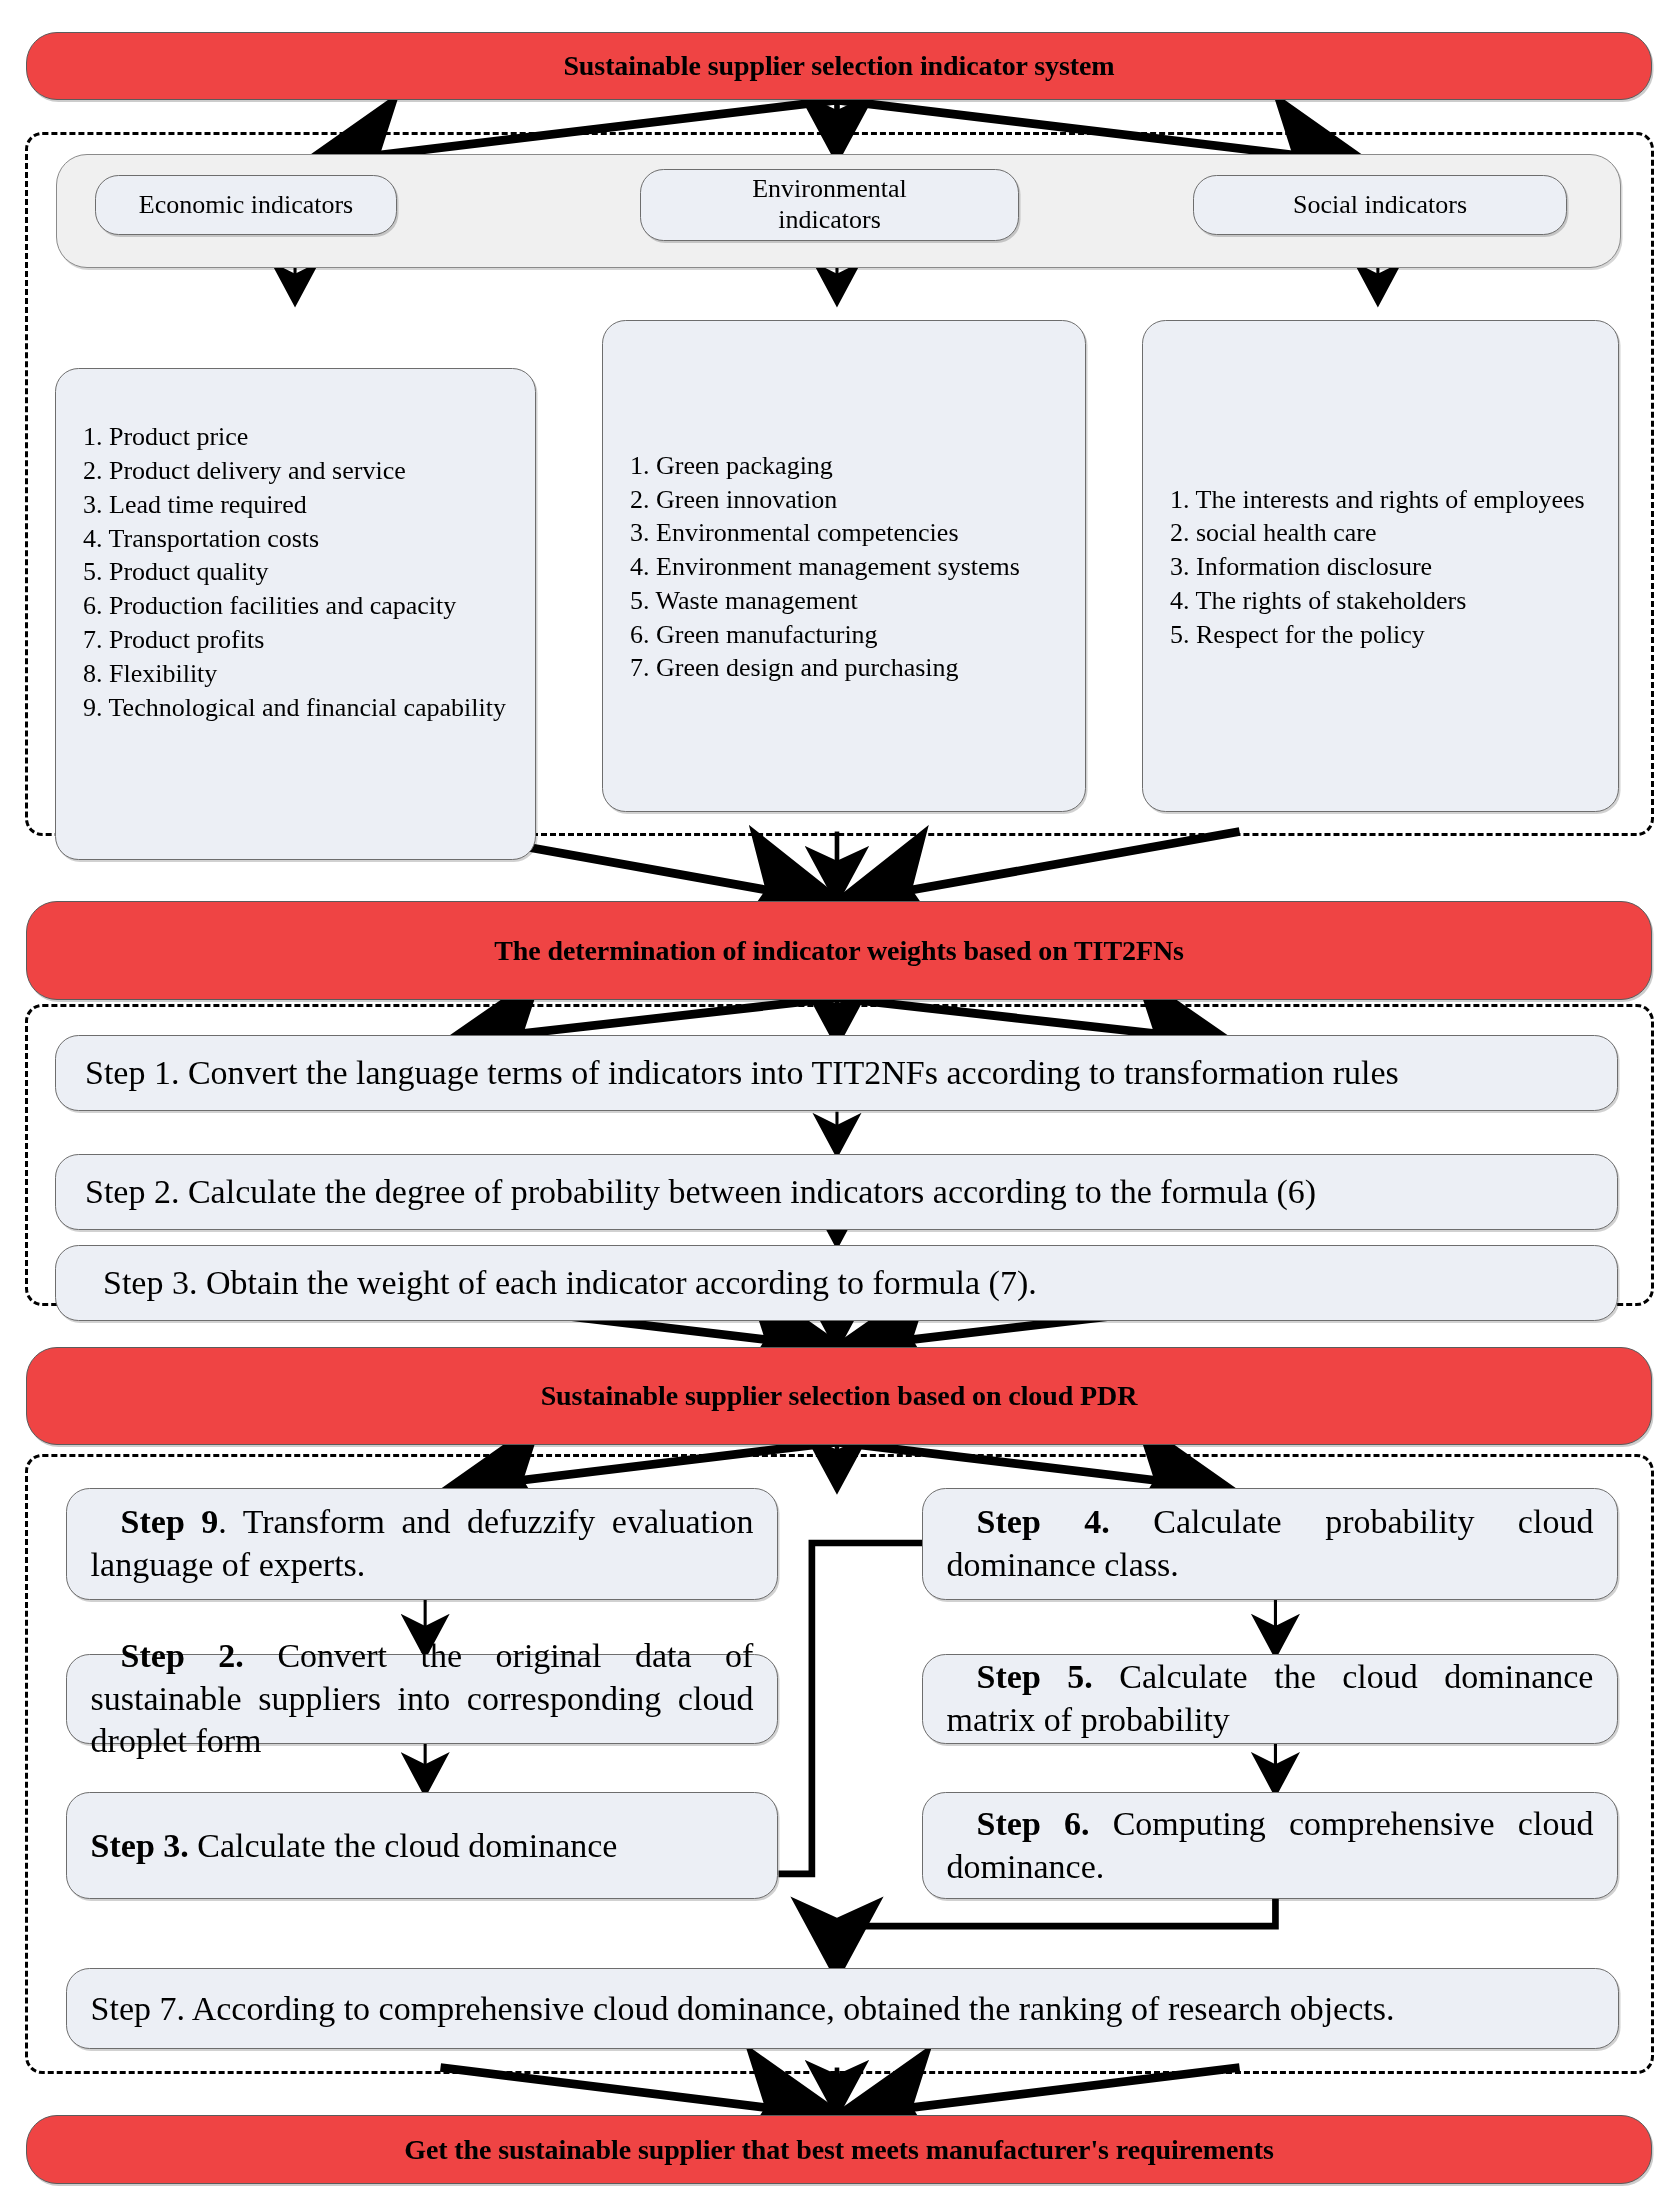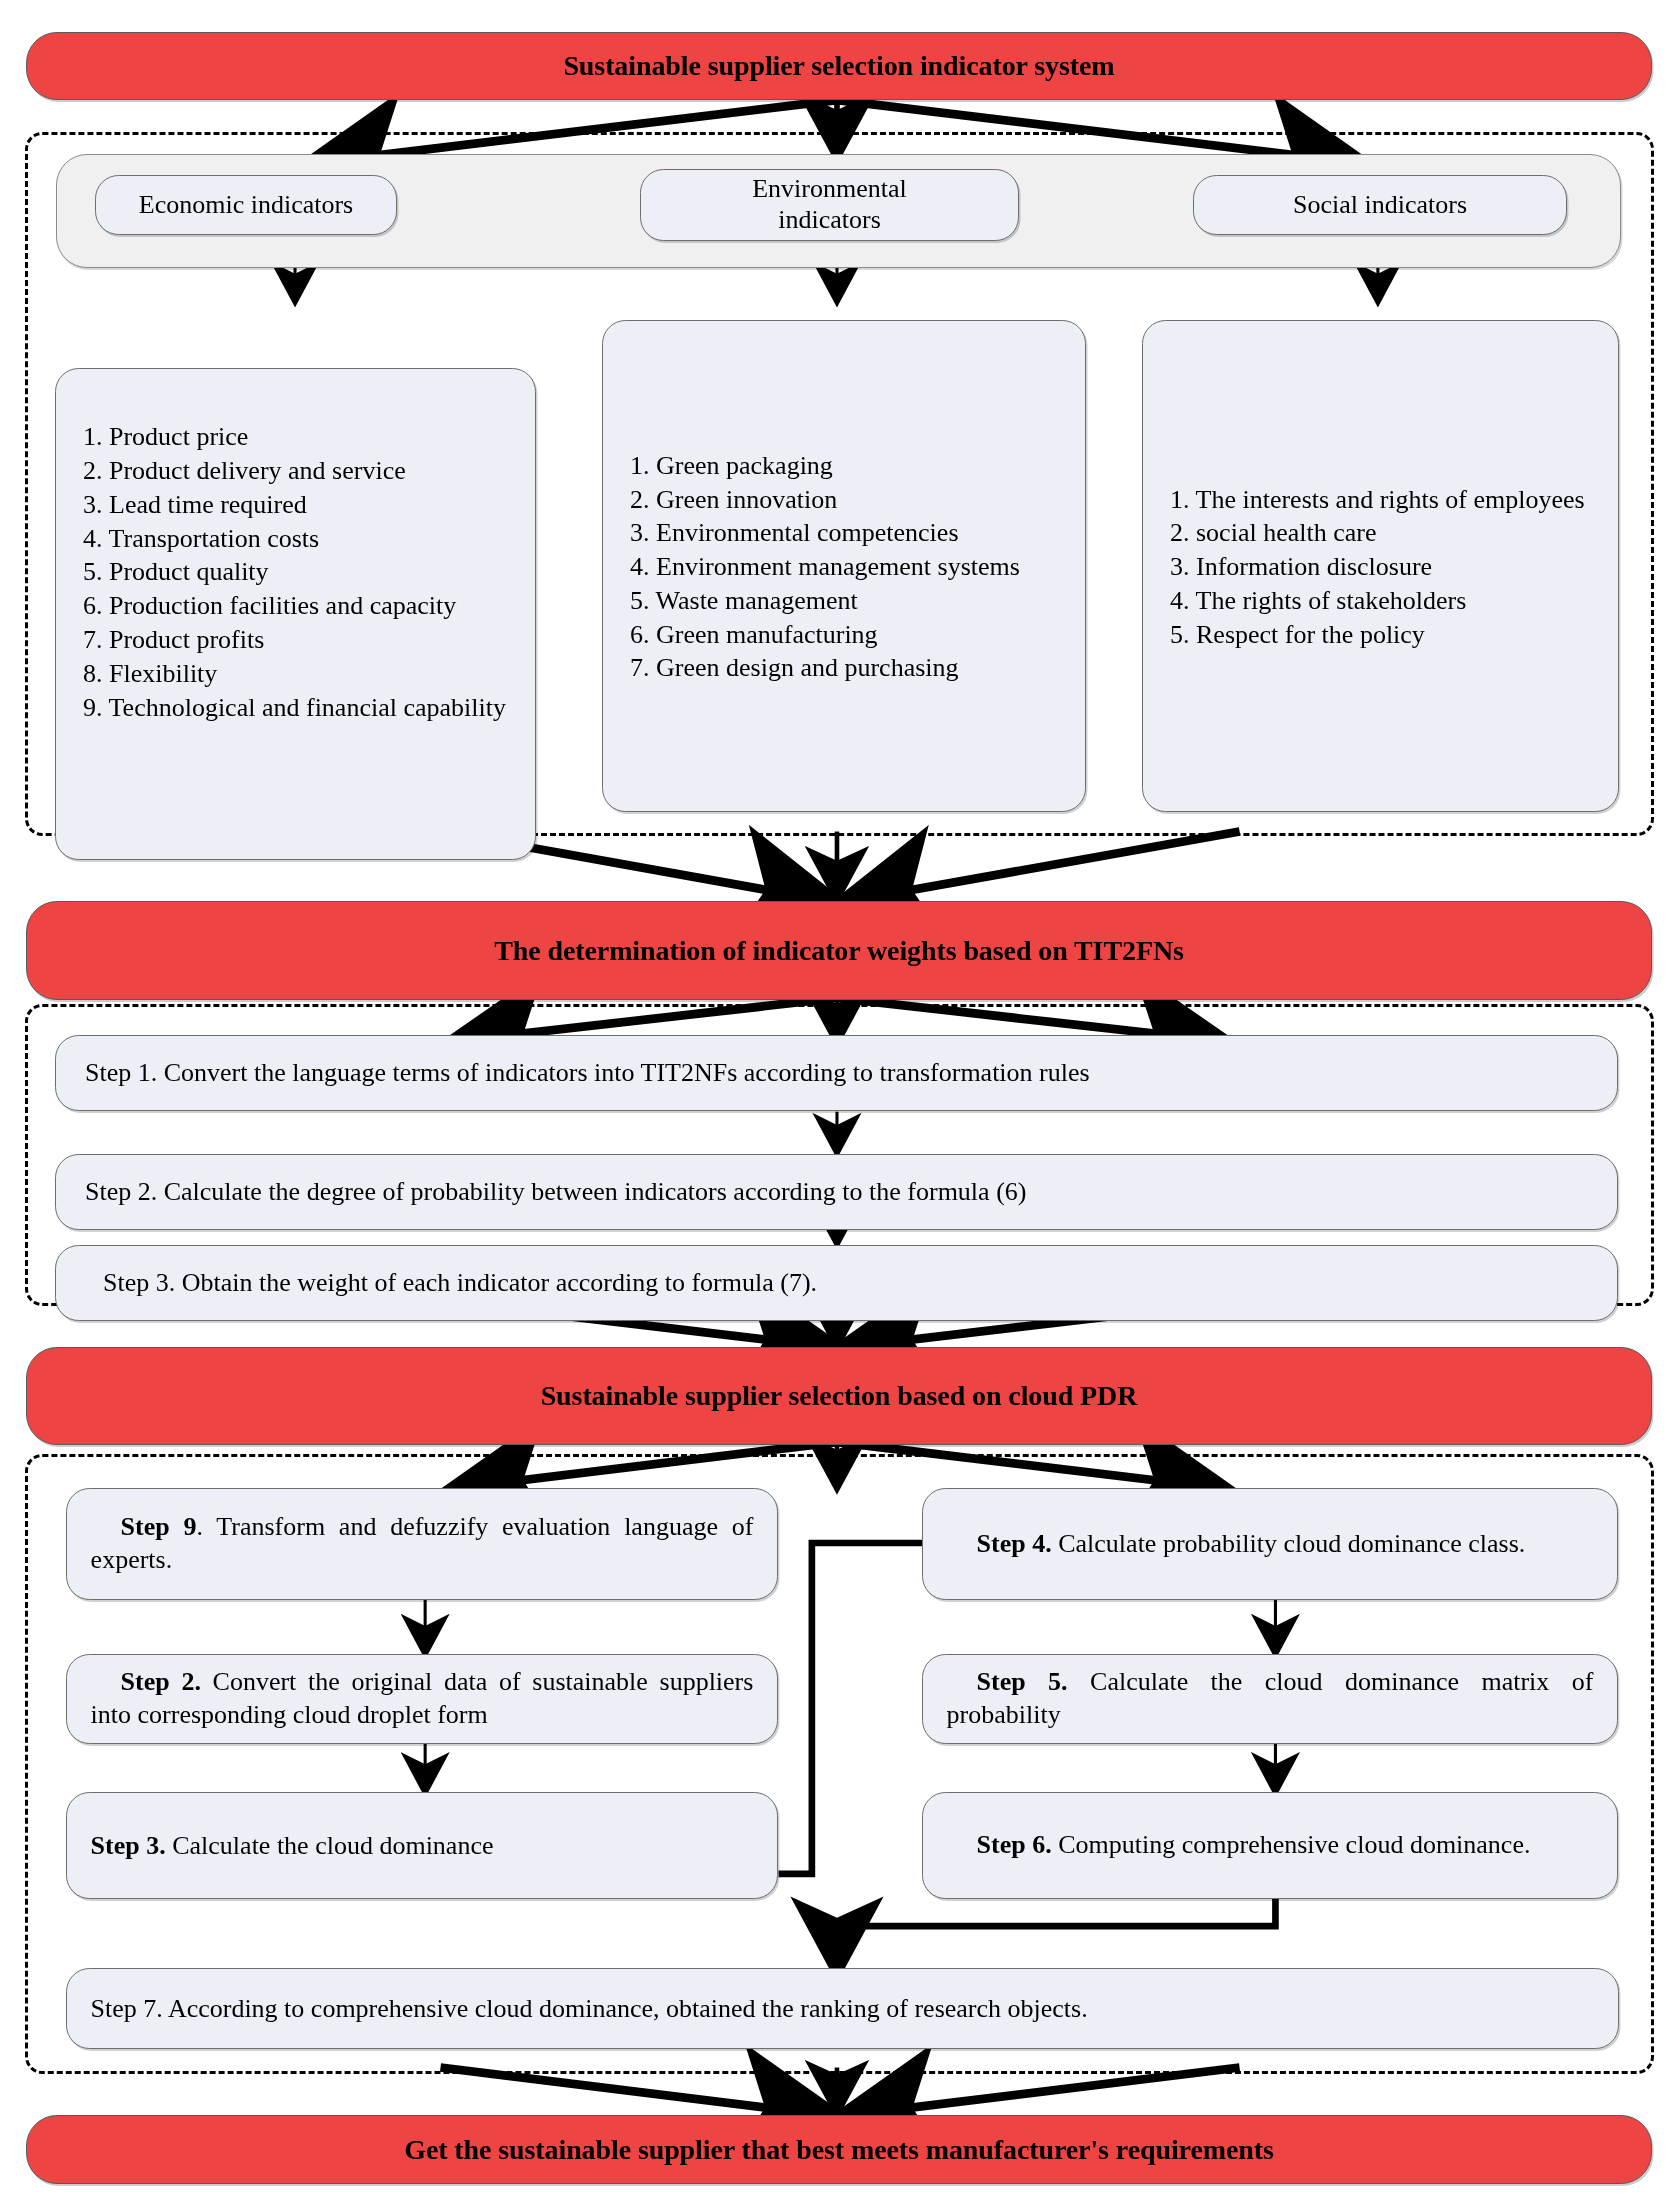--- a/index.html
+++ b/index.html
@@ -83,21 +83,21 @@
   }
   b.stp{font-weight:bold;}
 
   
   #wires{position:absolute;left:0;top:0;width:1676px;height:2205px;pointer-events:none;}
 
   
   .t-head{font-size:28px;}
   .t-cat{font-size:26px;}
   .t-list{font-size:26px;}
-  .t-step{font-size:26px;}
+  .t-step{font-size:34px;}
 </style>
 </head>
 <body>
 
 <div id="page">
 
   <svg id="wires" viewBox="0 0 3272 4304">
     <defs>
       <marker id="ah" markerWidth="14" markerHeight="14" refX="11" refY="7" orient="auto" markerUnits="strokeWidth">
         <path d="M0,0 L13,7 L0,14 L3.2,7 Z" fill="#000"></path>

